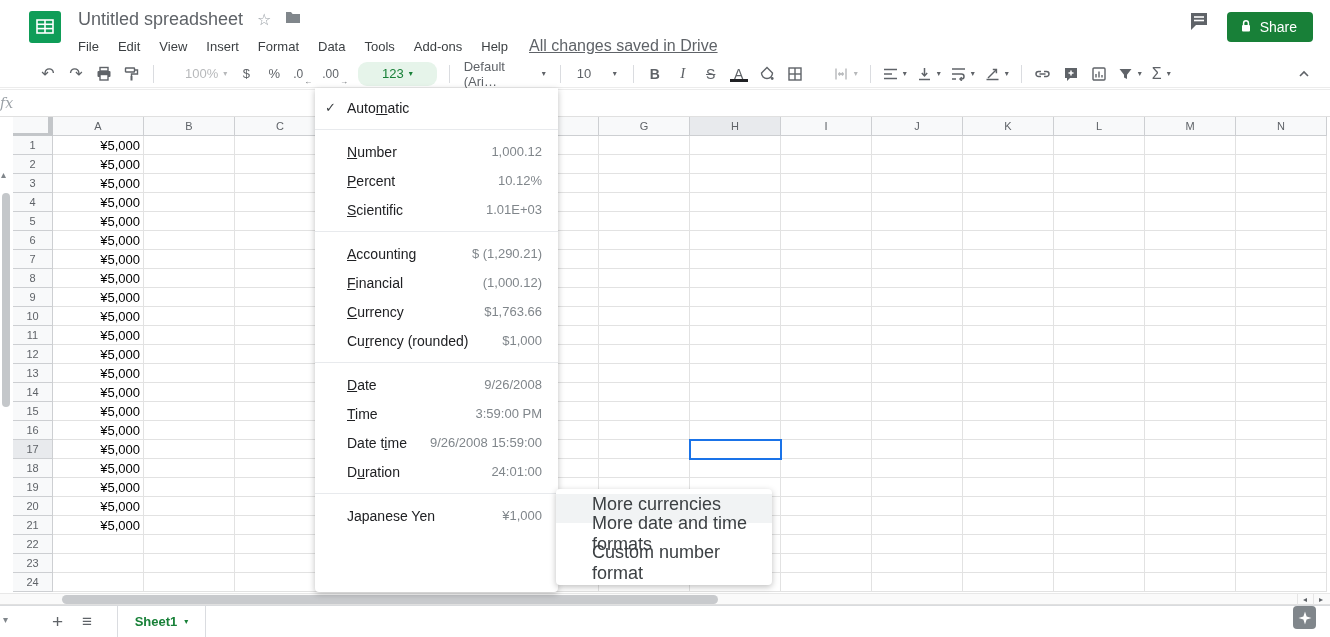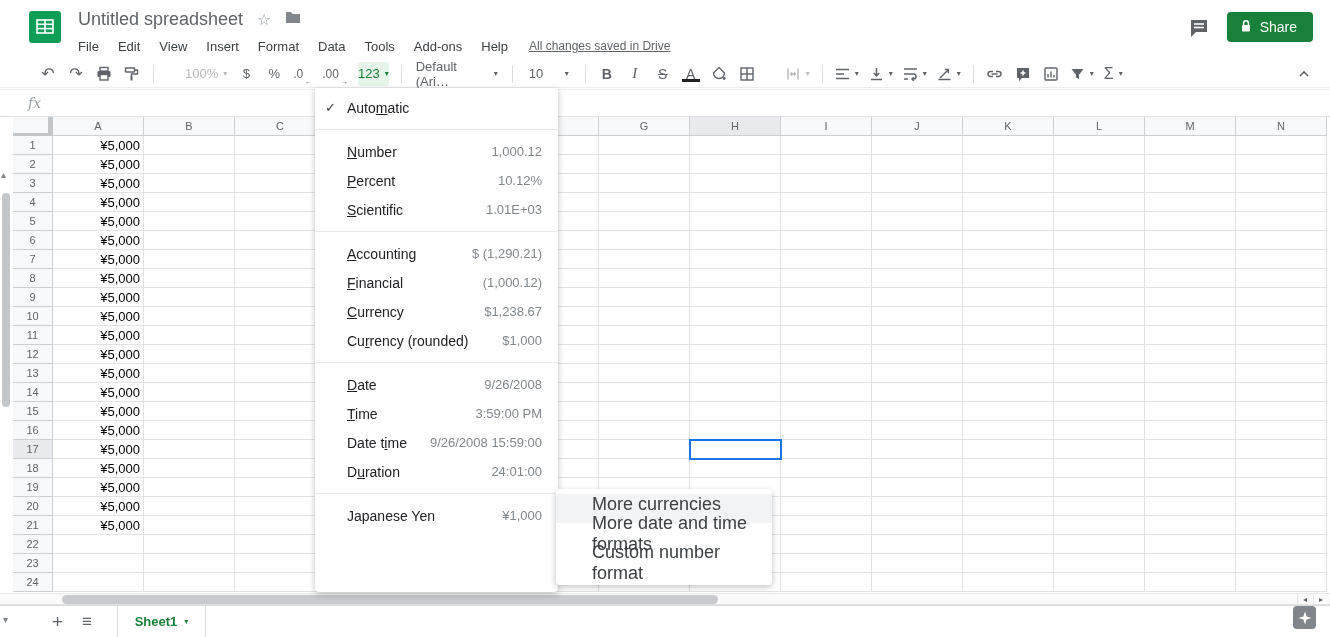--- a/index.html
+++ b/index.html
@@ -11,51 +11,51 @@
   }
   
   .topbar { position:absolute; left:0; top:0; width:1330px; height:60px; display:flex; align-items:flex-start; }
   .logo { position:absolute; left:28px; top:10px; width:34px; height:34px; cursor:pointer; }
   .title-block { position:absolute; left:78px; top:6px; }
   .title-row { display:flex; align-items:center; gap:14px; height:26px; }
   .doc-title { font-size:18px; color:#5f6368; }
   .star { font-size:16px; color:#9aa0a6; cursor:pointer; }
   .menubar { display:flex; align-items:center; height:24px; margin-top:2px; margin-left:-6px; }
   .menu-item { font-size:13px; color:#3c4043; padding:3px 6px; margin-right:7px; border-radius:3px; cursor:pointer; }
-  .save-status { font-size:12px; color:#5f6368; text-decoration:underline; margin-left:8px; cursor:pointer; }
-  .top-right { position:absolute; right:17px; top:12px; display:flex; align-items:flex-end; gap:18px; }
+  .save-status { font-size:16px; color:#5f6368; text-decoration:underline; margin-left:8px; cursor:pointer; }
+  .top-right { position:absolute; right:17px; top:12px; display:flex; align-items:flex-start; gap:18px; }
   .share-btn { display:flex; align-items:center; gap:8px; height:30px; padding:0 16px 0 13px;
     background:#188038; color:#fff; font-size:14px; border:none; border-radius:4px; cursor:pointer;
     font-family:inherit; }
   
   .toolbar { position:absolute; left:0; top:60px; width:1330px; height:28px; display:flex; align-items:center;
     padding-left:34px; border-bottom:1px solid #ececec; font-size:13px; color:#5f6368; }
   .tbi { display:inline-flex; align-items:center; justify-content:center; min-width:18px; height:24px;
     margin:0 5px; cursor:pointer; color:#5f6368; }
   .tbi svg { display:block; }
   .glyph { font-size:16px; line-height:1; }
   .sep { width:1px; height:18px; background:#dadce0; margin:0 7px; }
   .disabled { opacity:.45; cursor:default;margin-left:24px; }
   .dd { font-size:8px; margin-left:5px; color:#5f6368; }
-  .fmt-badge { background:#e6f4ea; border-radius:3px; padding:2px 0; color:#188038; font-size:13px; }
+  .fmt-badge { background:#e6f4ea; border-radius:9px; padding:2px 24px; color:#188038; font-size:13px; }
   .fmt-badge .dd { color:#188038; }
   .select-wide { width:86px; padding:0 2px; }
   .select-size { width:48px; justify-content:space-between; padding:0 4px; }
   .b-btn { font-weight:bold; font-size:14px; }
   .i-btn { font-style:italic; font-family:"Liberation Serif","DejaVu Serif",serif; font-size:15px; }
   .s-btn { text-decoration:line-through; font-size:14px; }
   .a-btn { font-size:14px; border-bottom:3px solid #202124; line-height:1; padding-top:3px; height:17px; }
   .dec { font-size:12px; letter-spacing:0; }
   .dec .arr { font-size:8px; margin-left:1px; align-self:flex-end; }
   .tb-right { position:absolute; right:12px; top:0; height:28px; display:flex; align-items:center; }
   
   .formula-bar { position:absolute; left:0; top:89px; width:1330px; height:28px; background:#fff;
     border-top:1px solid #ececec; border-bottom:1px solid #e0e0e0; display:flex; align-items:center; }
   .fx { font-family:"DejaVu Serif","Liberation Serif",serif; font-style:italic; font-size:14px;
-    color:#9aa0a6; margin-left:28px; }
+    color:#9aa0a6; }
   
   .grid-area { position:absolute; left:0; top:117px; width:1330px; height:476px; overflow:hidden; background:#fff; }
   .grid { position:absolute; left:13px; top:0; }
   .grid-row { display:flex; height:19px; }
   .corner { width:40px; height:19px; background:#f8f9fa; border-right:5px solid #c3c6c9; border-bottom:3px solid #c3c6c9; cursor:pointer; }
   .col-hdr, .row-hdr { background:#f8f9fa; color:#5f6368; font-size:11px;
     display:flex; align-items:center; justify-content:center;
     border-right:1px solid #cdcfd2; border-bottom:1px solid #cdcfd2; cursor:pointer; }
   .col-hdr { width:91px; height:19px; }
   .row-hdr { width:40px; height:19px; }
@@ -794,21 +794,21 @@
       <div class="m-item">
         <span><u>A</u>ccounting</span>
         <span class="m-value">$ (1,290.21)</span>
       </div>
       <div class="m-item">
         <span><u>F</u>inancial</span>
         <span class="m-value">(1,000.12)</span>
       </div>
       <div class="m-item">
         <span><u>C</u>urrency</span>
-        <span class="m-value">$1,238.67</span>
+        <span class="m-value">$1,763.66</span>
       </div>
       <div class="m-item">
         <span>Cu<u>r</u>rency (rounded)</span>
         <span class="m-value">$1,000</span>
       </div>
       <div class="m-div"></div>
       <div class="m-item">
         <span><u>D</u>ate</span>
         <span class="m-value">9/26/2008</span>
       </div>

